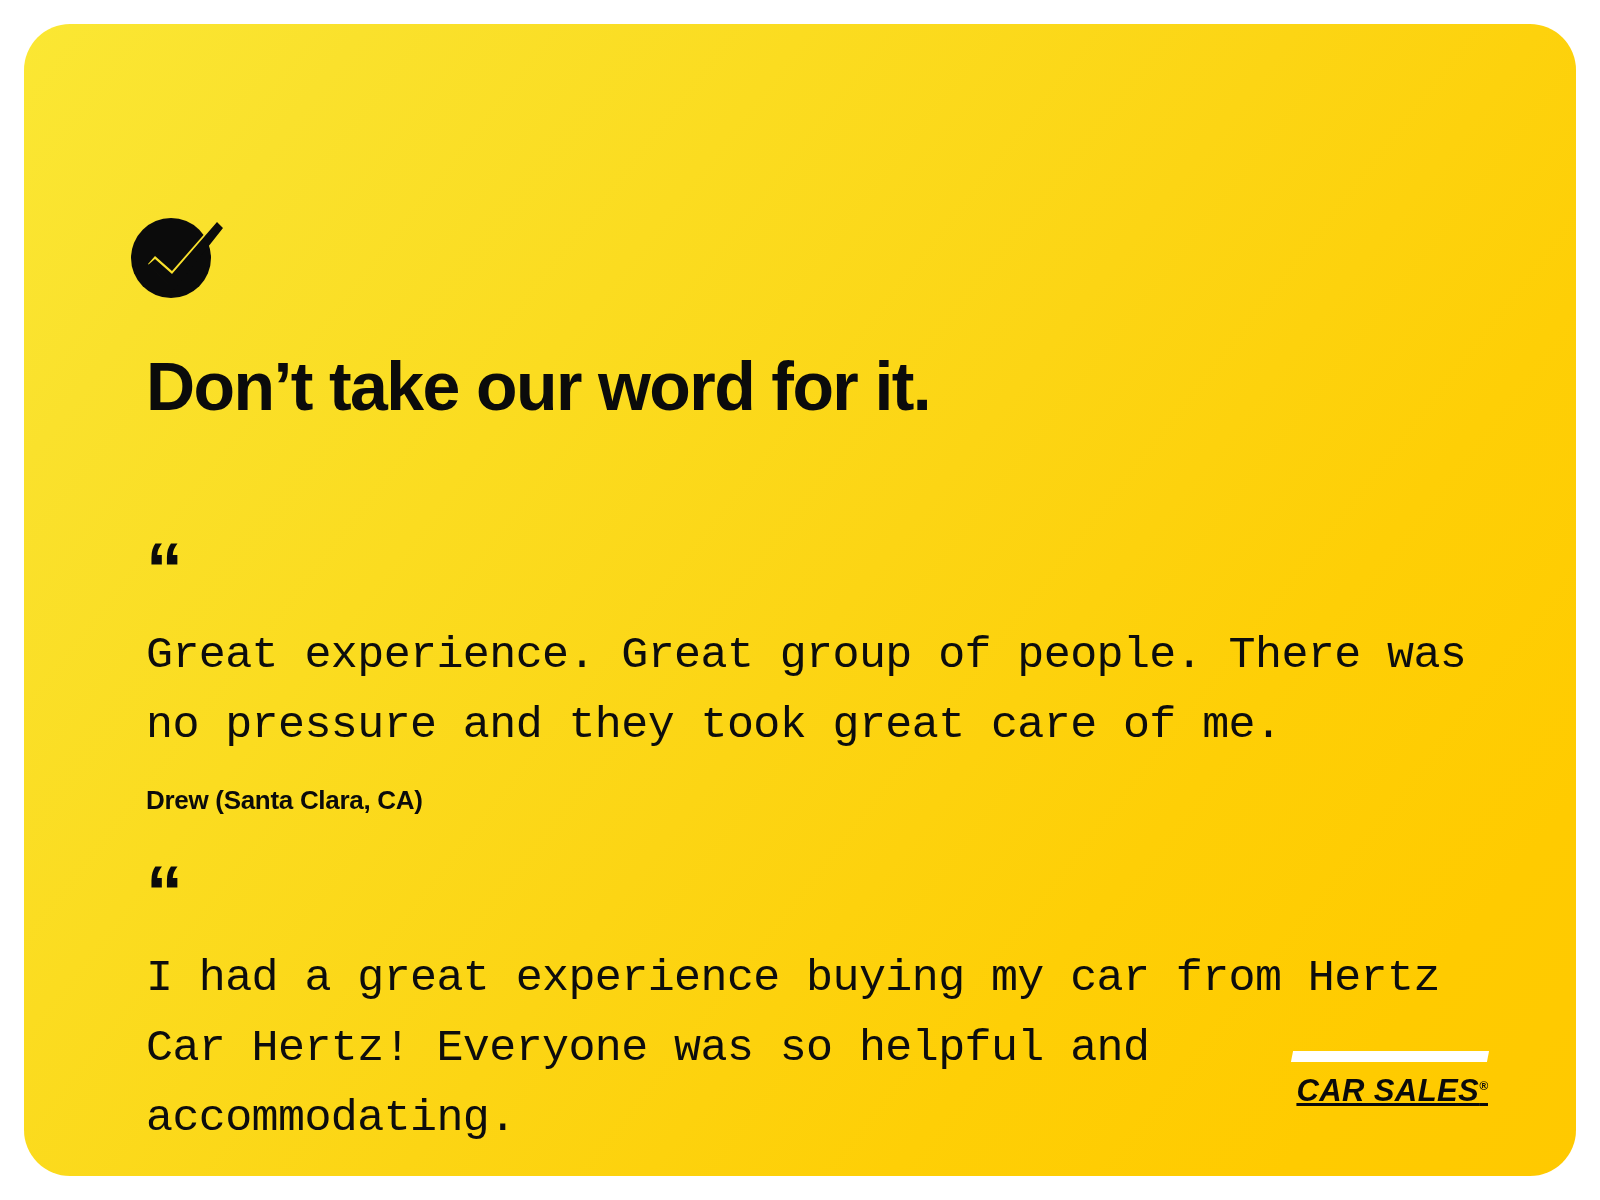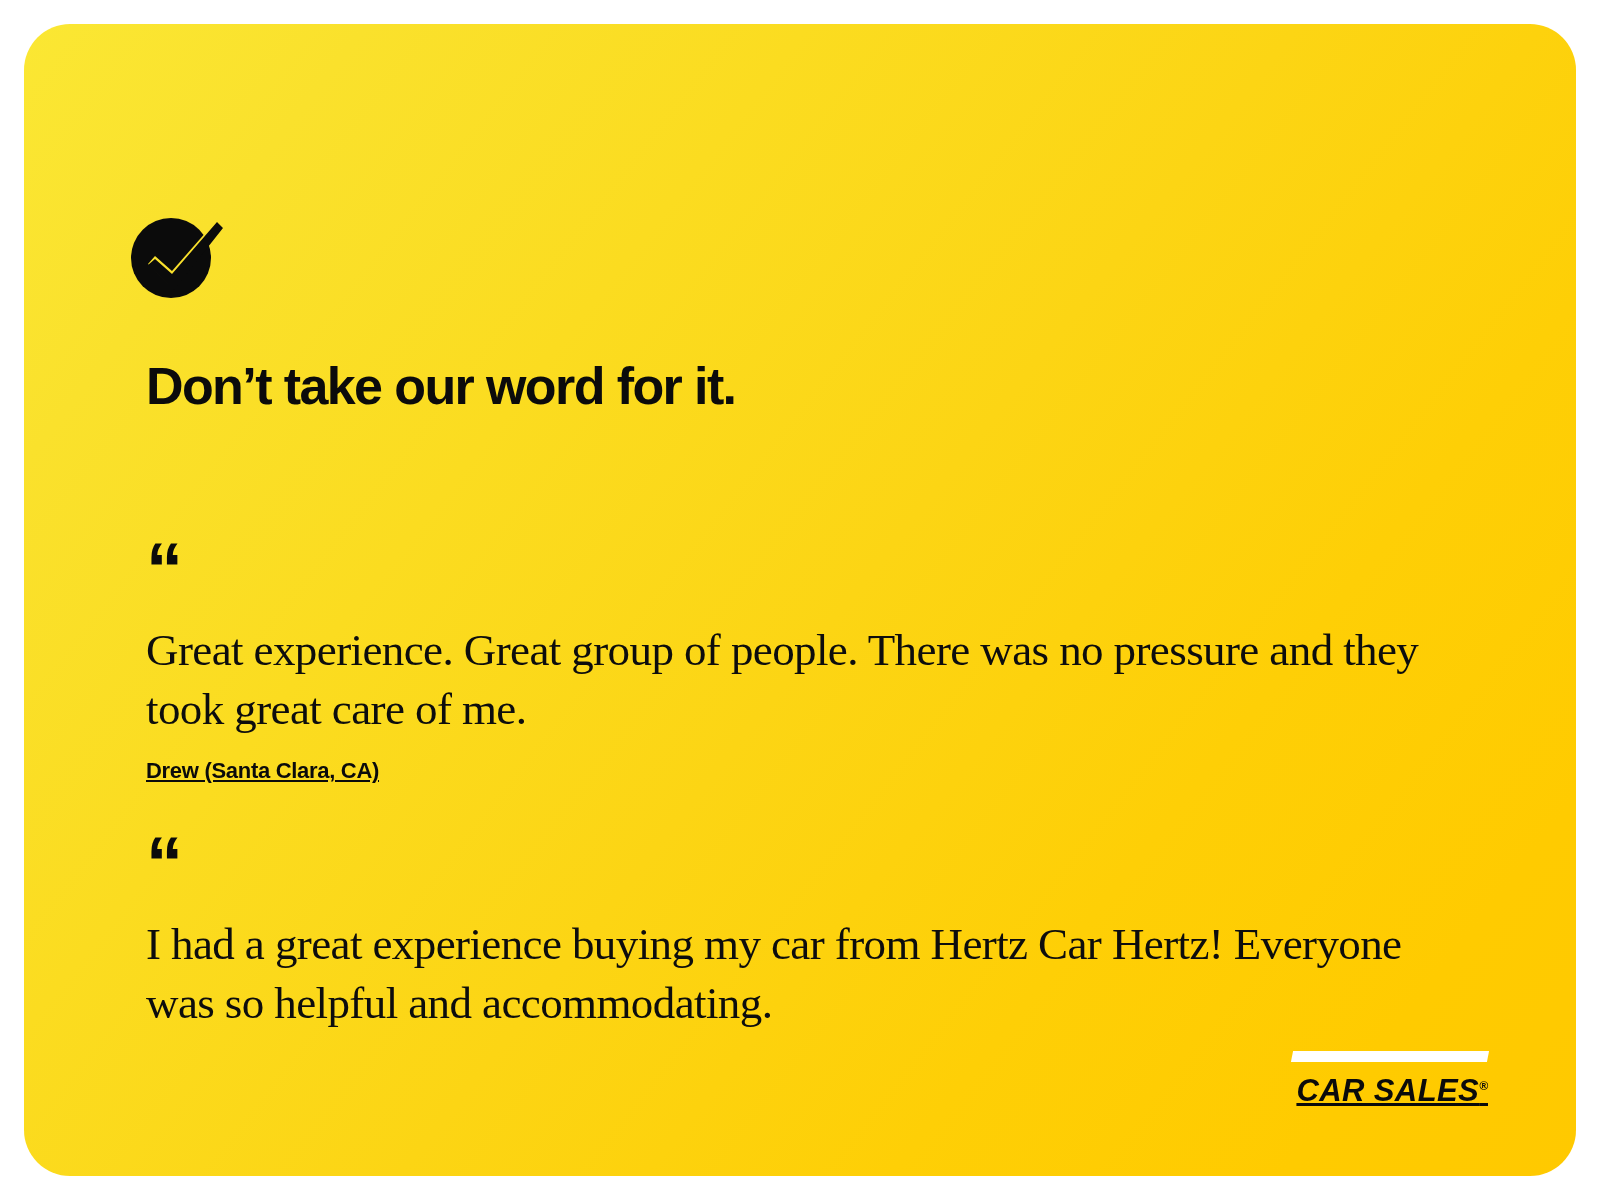--- a/index.html
+++ b/index.html
@@ -45,21 +45,21 @@
   
   #headline {
     position: absolute;
     left: 122px;
     top: 318px;
     width: 1350px;
   }
   .headline-line {
     font-family: "Liberation Sans", sans-serif;
     font-weight: bold;
-    font-size: 52px;
+    font-size: 68px;
     line-height: 88px;
     letter-spacing: -1.6px;
     color: #0b0b0b;
     white-space: nowrap;
   }
 
   
   #testimonials {
     position: absolute;
     left: 122px;
@@ -76,39 +76,38 @@
     line-height: 34px;
     color: #0b0b0b;
     letter-spacing: -2px;
     height: 36px;
     display: block;
     margin-bottom: 14px;
     user-select: none;
   }
 
   .quote-text {
-    font-family: Liberation Serif, serif;
+    font-family: Liberation Mono, monospace;
     font-weight: 300;
     font-size: 45px;
-    line-height: 59px;
+    line-height: 70px;
     letter-spacing: -0.6px;
     color: #0d0d0d;
     max-width: 1330px;
     margin-top: 33px;
   }
 
   .attribution {
-    margin-top: 13px;
+    margin-top: 20px;
     font-family: "Liberation Sans", sans-serif;
     font-weight: bold;
-    font-size: 22px;
+    font-size: 26px;
     line-height: 38px;
     letter-spacing: -0.3px;
     color: #0b0b0b;
-    text-decoration: underline;
   }
 
   
   #logo {
     position: absolute;
     right: 88px;
     bottom: 68px;
     width: 230px;
     text-align: right;
   }

